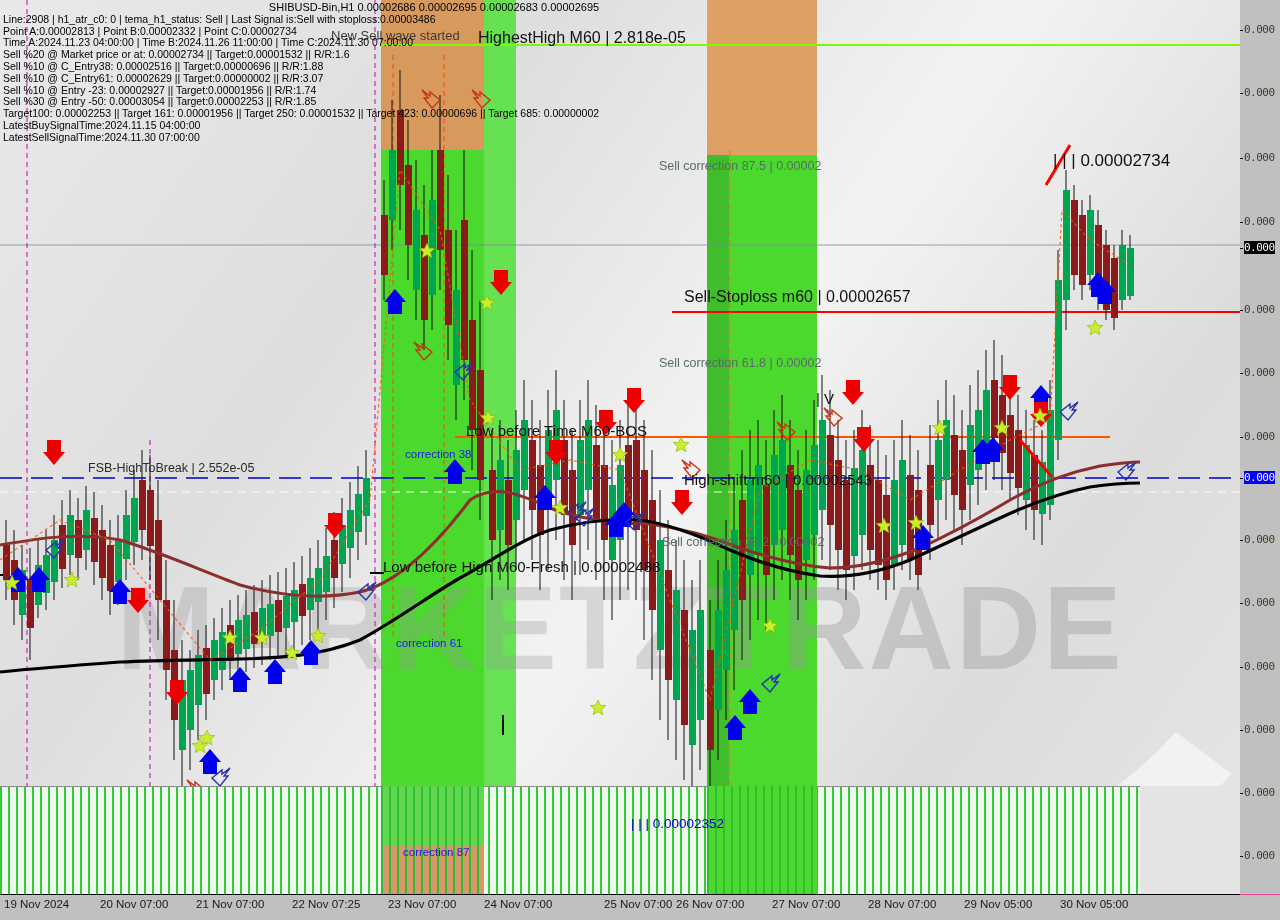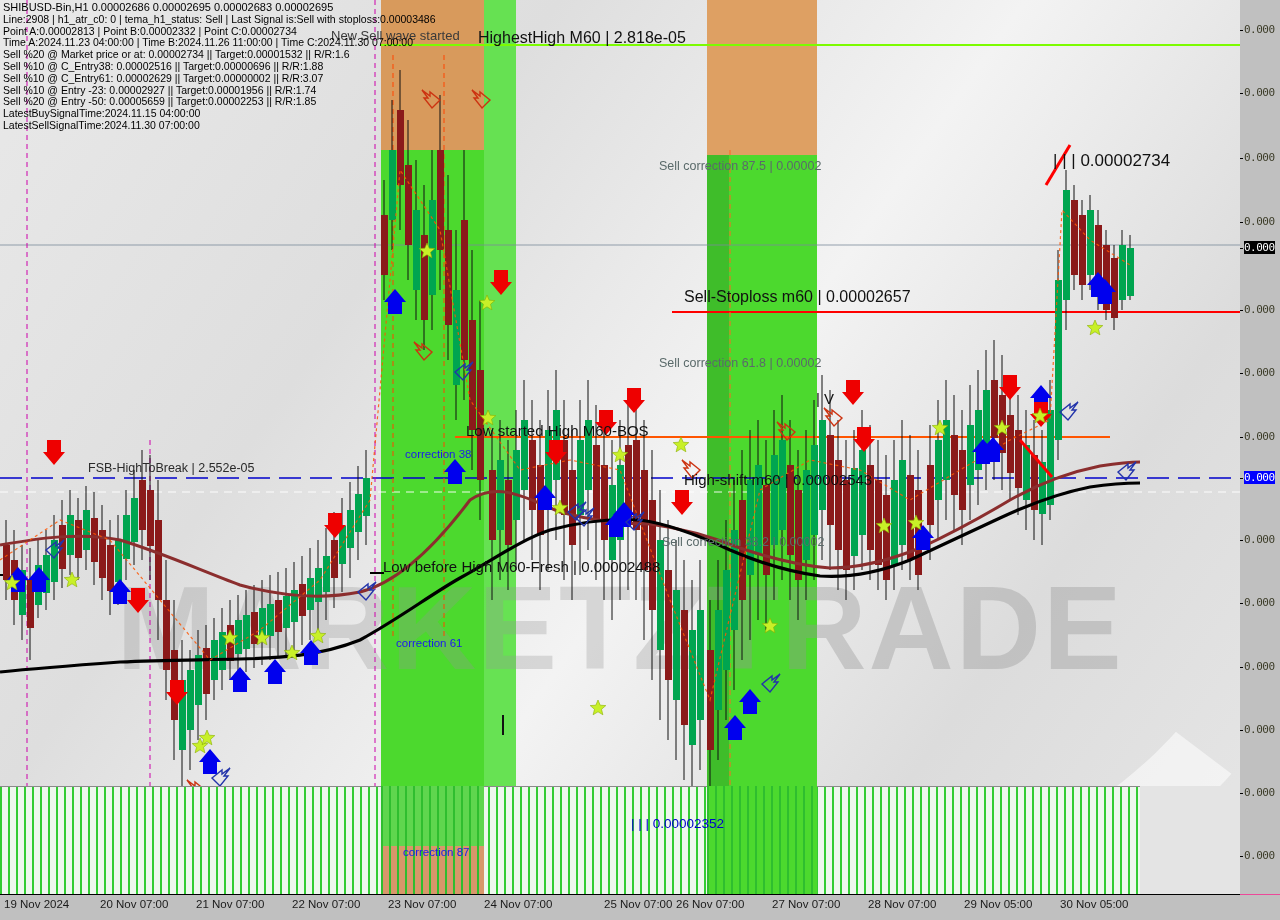--- a/index.html
+++ b/index.html
@@ -43,21 +43,21 @@
 
   
   #xaxis{position:absolute;left:0;top:895px;width:1280px;height:41px;background:#c0c0c0;}
   .xtick{position:absolute;top:3px;font-size:11.5px;color:#1a1a1a;white-space:nowrap;
          font-family:"Liberation Sans", sans-serif;}
 
   
   #info{position:absolute;left:3px;top:2px;z-index:40;pointer-events:none;}
   #info div{font-size:10.5px;line-height:11.8px;color:#000;white-space:nowrap;
             font-family:"Liberation Sans", sans-serif;}
-  #info .title{font-size:11px;}
+  #info .title{font-size:11px;text-align:right;}
   .lbl{position:absolute;font-family:"Liberation Sans", sans-serif;white-space:nowrap;
        pointer-events:none;}
   .vol-note{position:absolute;font-size:13.5px;color:#0000cc;white-space:nowrap;}
 
   svg.layer{position:absolute;left:0;top:0;width:1240px;height:894px;pointer-events:none;}
 </style>
 </head>
 <body>
 
 <div id="app">
@@ -536,21 +536,21 @@
     </div>
 
     <div class="lbl" style="left:478px;top:29px;font-size:16px;color:#111;">HighestHigh   M60 | 2.818e-05</div>
 
     <div class="lbl" style="left:659px;top:159px;font-size:12.5px;color:#5a6a6a;">Sell correction 87.5 | 0.00002</div>
 
     <div class="lbl" style="left:684px;top:288px;font-size:16px;color:#111;">Sell-Stoploss m60 | 0.00002657</div>
 
     <div class="lbl" style="left:659px;top:356px;font-size:12.5px;color:#5a6a6a;">Sell correction 61.8 | 0.00002</div>
 
-    <div class="lbl" style="left:466px;top:422px;font-size:15px;color:#111;">Low started High   M60-BOS</div>
+    <div class="lbl" style="left:466px;top:422px;font-size:15px;color:#111;">Low before Time   M60-BOS</div>
 
     <div class="lbl" style="left:405px;top:448px;font-size:11.5px;color:#1a1aee;">correction 38</div>
 
     <div class="lbl" style="left:684px;top:471px;font-size:15px;color:#111;">High-shift m60 | 0.00002543</div>
 
     <div class="lbl" style="left:88px;top:461px;font-size:12.5px;color:#2a2a2a;">FSB-HighToBreak | 2.552e-05</div>
 
     <div class="lbl" style="left:662px;top:535px;font-size:12.5px;color:#5a6a6a;">Sell correction 38.2 | 0.00002</div>
 
     <div class="lbl" style="left:383px;top:558px;font-size:15px;color:#111;">Low before High   M60-Fresh | 0.00002488</div>
@@ -567,21 +567,22 @@
 
     <div id="info">
       <div class="title">SHIBUSD-Bin,H1   0.00002686 0.00002695 0.00002683 0.00002695</div>
       <div>Line:2908 | h1_atr_c0: 0 | tema_h1_status: Sell | Last Signal is:Sell with stoploss:0.00003486</div>
       <div>Point A:0.00002813 | Point B:0.00002332 | Point C:0.00002734</div>
       <div>Time A:2024.11.23 04:00:00 | Time B:2024.11.26 11:00:00 | Time C:2024.11.30 07:00:00</div>
       <div>Sell %20 @ Market price or at: 0.00002734 || Target:0.00001532 || R/R:1.6</div>
       <div>Sell %10 @ C_Entry38: 0.00002516  ||  Target:0.00000696  ||  R/R:1.88</div>
       <div>Sell %10 @ C_Entry61: 0.00002629  ||  Target:0.00000002  ||  R/R:3.07</div>
       <div>Sell %10 @ Entry -23: 0.00002927  ||  Target:0.00001956  ||  R/R:1.74</div>
-      <div>Sell %20 @ Entry -50: 0.00005659  ||  Target:0.00002253  ||  R/R:1.85</div>
+      <div>Sell %30 @ Entry -50: 0.00003054  ||  Target:0.00002253  ||  R/R:1.85</div>
+      <div>Target100: 0.00002253 || Target 161: 0.00001956 || Target 250: 0.00001532 || Target 423: 0.00000696 || Target 685: 0.00000002</div>
       <div>LatestBuySignalTime:2024.11.15 04:00:00</div>
       <div>LatestSellSignalTime:2024.11.30 07:00:00</div>
     </div>
     <div class="lbl" style="left:331px;top:28px;font-size:13px;color:#3a3a3a;">New Sell wave started</div>
   </div>
 
   <div id="yaxis">
       <div class="ytick" style="top: 23px;"><span>0.000</span></div>
       <div class="ytick" style="top: 86px;"><span>0.000</span></div>
       <div class="ytick" style="top: 151px;"><span>0.000</span></div>
@@ -596,21 +597,21 @@
       <div class="ytick" style="top: 660px;"><span>0.000</span></div>
       <div class="ytick" style="top: 723px;"><span>0.000</span></div>
       <div class="ytick" style="top: 786px;"><span>0.000</span></div>
       <div class="ytick" style="top: 849px;"><span>0.000</span></div>
     </div>
 
   <div id="xaxis">
       <div class="xtick" style="left: 4px;">19 Nov 2024</div>
       <div class="xtick" style="left: 100px;">20 Nov 07:00</div>
       <div class="xtick" style="left: 196px;">21 Nov 07:00</div>
-      <div class="xtick" style="left: 292px;">22 Nov 07:00</div>
+      <div class="xtick" style="left: 292px;">22 Nov 07:25</div>
       <div class="xtick" style="left: 388px;">23 Nov 07:00</div>
       <div class="xtick" style="left: 484px;">24 Nov 07:00</div>
       <div class="xtick" style="left: 604px;">25 Nov 07:00</div>
       <div class="xtick" style="left: 676px;">26 Nov 07:00</div>
       <div class="xtick" style="left: 772px;">27 Nov 07:00</div>
       <div class="xtick" style="left: 868px;">28 Nov 07:00</div>
       <div class="xtick" style="left: 964px;">29 Nov 05:00</div>
       <div class="xtick" style="left: 1060px;">30 Nov 05:00</div>
     </div>
 </div>

